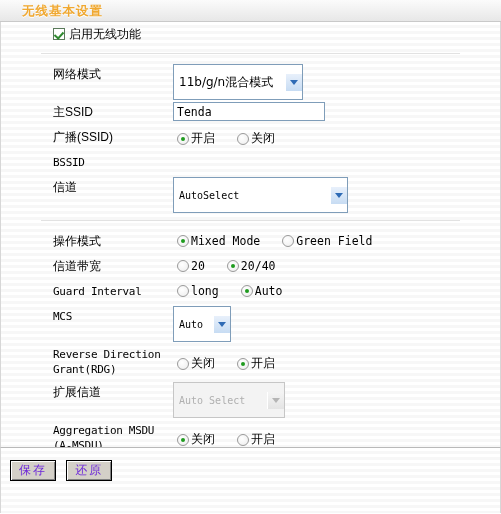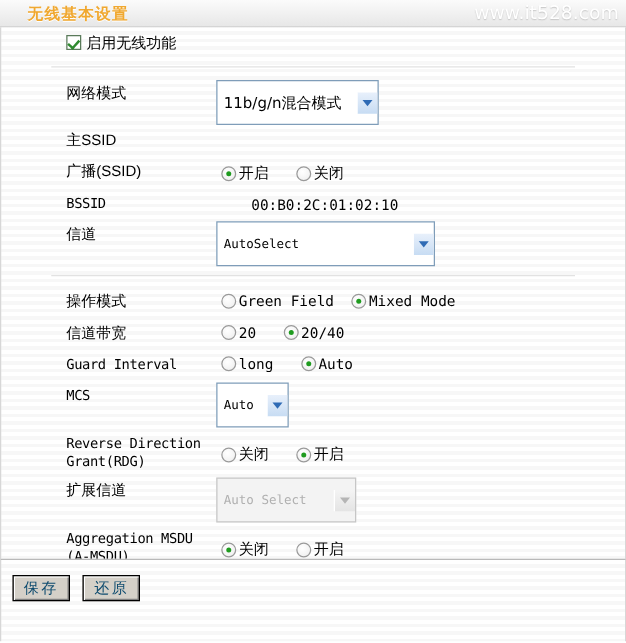--- a/index.html
+++ b/index.html
@@ -286,34 +286,33 @@
     display: inline-block;
     min-width: 46px;
     height: 21px;
     line-height: 19px;
     text-align: center;
     background: #d4d0c8;
     border: 1px solid #000000;
     box-shadow: inset 1px 1px 0 #ffffff, inset -1px -1px 0 #808080;
     font-family: "DejaVu Sans", "Liberation Sans", sans-serif;
     font-size: 12px;
-    color: #0c4a6e;
+    color: #6d28d9;
     padding: 0 7px;
     margin-right: 7px;
     box-sizing: border-box;
     letter-spacing: 2px;
     cursor: pointer;
   }
 </style>
 </head>
 <body>
 
 <div class="header-bar">
   <div class="header-title">无线基本设置</div>
-  <div class="watermark">www.it528.com</div>
 </div>
 
 <div class="panel">
   <div class="form-area">
 
     <div class="check-row">
       <span class="cbx"></span>
       <span class="check-label">启用无线功能</span>
     </div>
 
@@ -324,68 +323,68 @@
       <div class="field">
         <span class="sel sel-network">
           <span class="sel-text cjk">11b/g/n混合模式</span>
           <span class="sel-arrow"></span>
         </span>
       </div>
     </div>
 
     <div class="row">
       <div class="label">主SSID</div>
+      <div class="field">
+        <input class="txt" type="text" value="Tenda" style="">
+      </div>
     </div>
 
     <div class="row">
       <div class="label">广播(SSID)</div>
       <div class="field">
         <div class="radios" style="padding-left:4px;">
           <span class="radio-item gap-wide">
             <span class="rdo on"></span>
             <span class="rdo-label">开启</span>
           </span>
           <span class="radio-item">
             <span class="rdo"></span>
             <span class="rdo-label">关闭</span>
           </span>
         </div>
       </div>
     </div>
 
     <div class="row">
       <div class="label mono">BSSID</div>
-      <div class="field">
-        <div class="static-val">00:B0:2C:01:02:10</div>
-      </div>
     </div>
 
     <div class="row">
       <div class="label">信道</div>
       <div class="field">
         <span class="sel sel-channel">
           <span class="sel-text">AutoSelect</span>
           <span class="sel-arrow"></span>
         </span>
       </div>
     </div>
 
     <div class="divider"></div>
 
     <div class="row">
       <div class="label">操作模式</div>
       <div class="field">
         <div class="radios" style="padding-left:4px;">
+          <span class="radio-item gap-wide">
+            <span class="rdo on"></span>
+            <span class="rdo-label mono">Mixed Mode</span>
+          </span>
           <span class="radio-item">
             <span class="rdo"></span>
             <span class="rdo-label mono">Green Field</span>
-          </span>
-          <span class="radio-item gap-wide">
-            <span class="rdo on"></span>
-            <span class="rdo-label mono">Mixed Mode</span>
           </span>
         </div>
       </div>
     </div>
 
     <div class="row">
       <div class="label">信道带宽</div>
       <div class="field">
         <div class="radios" style="padding-left:4px;">
           <span class="radio-item gap-wide">

